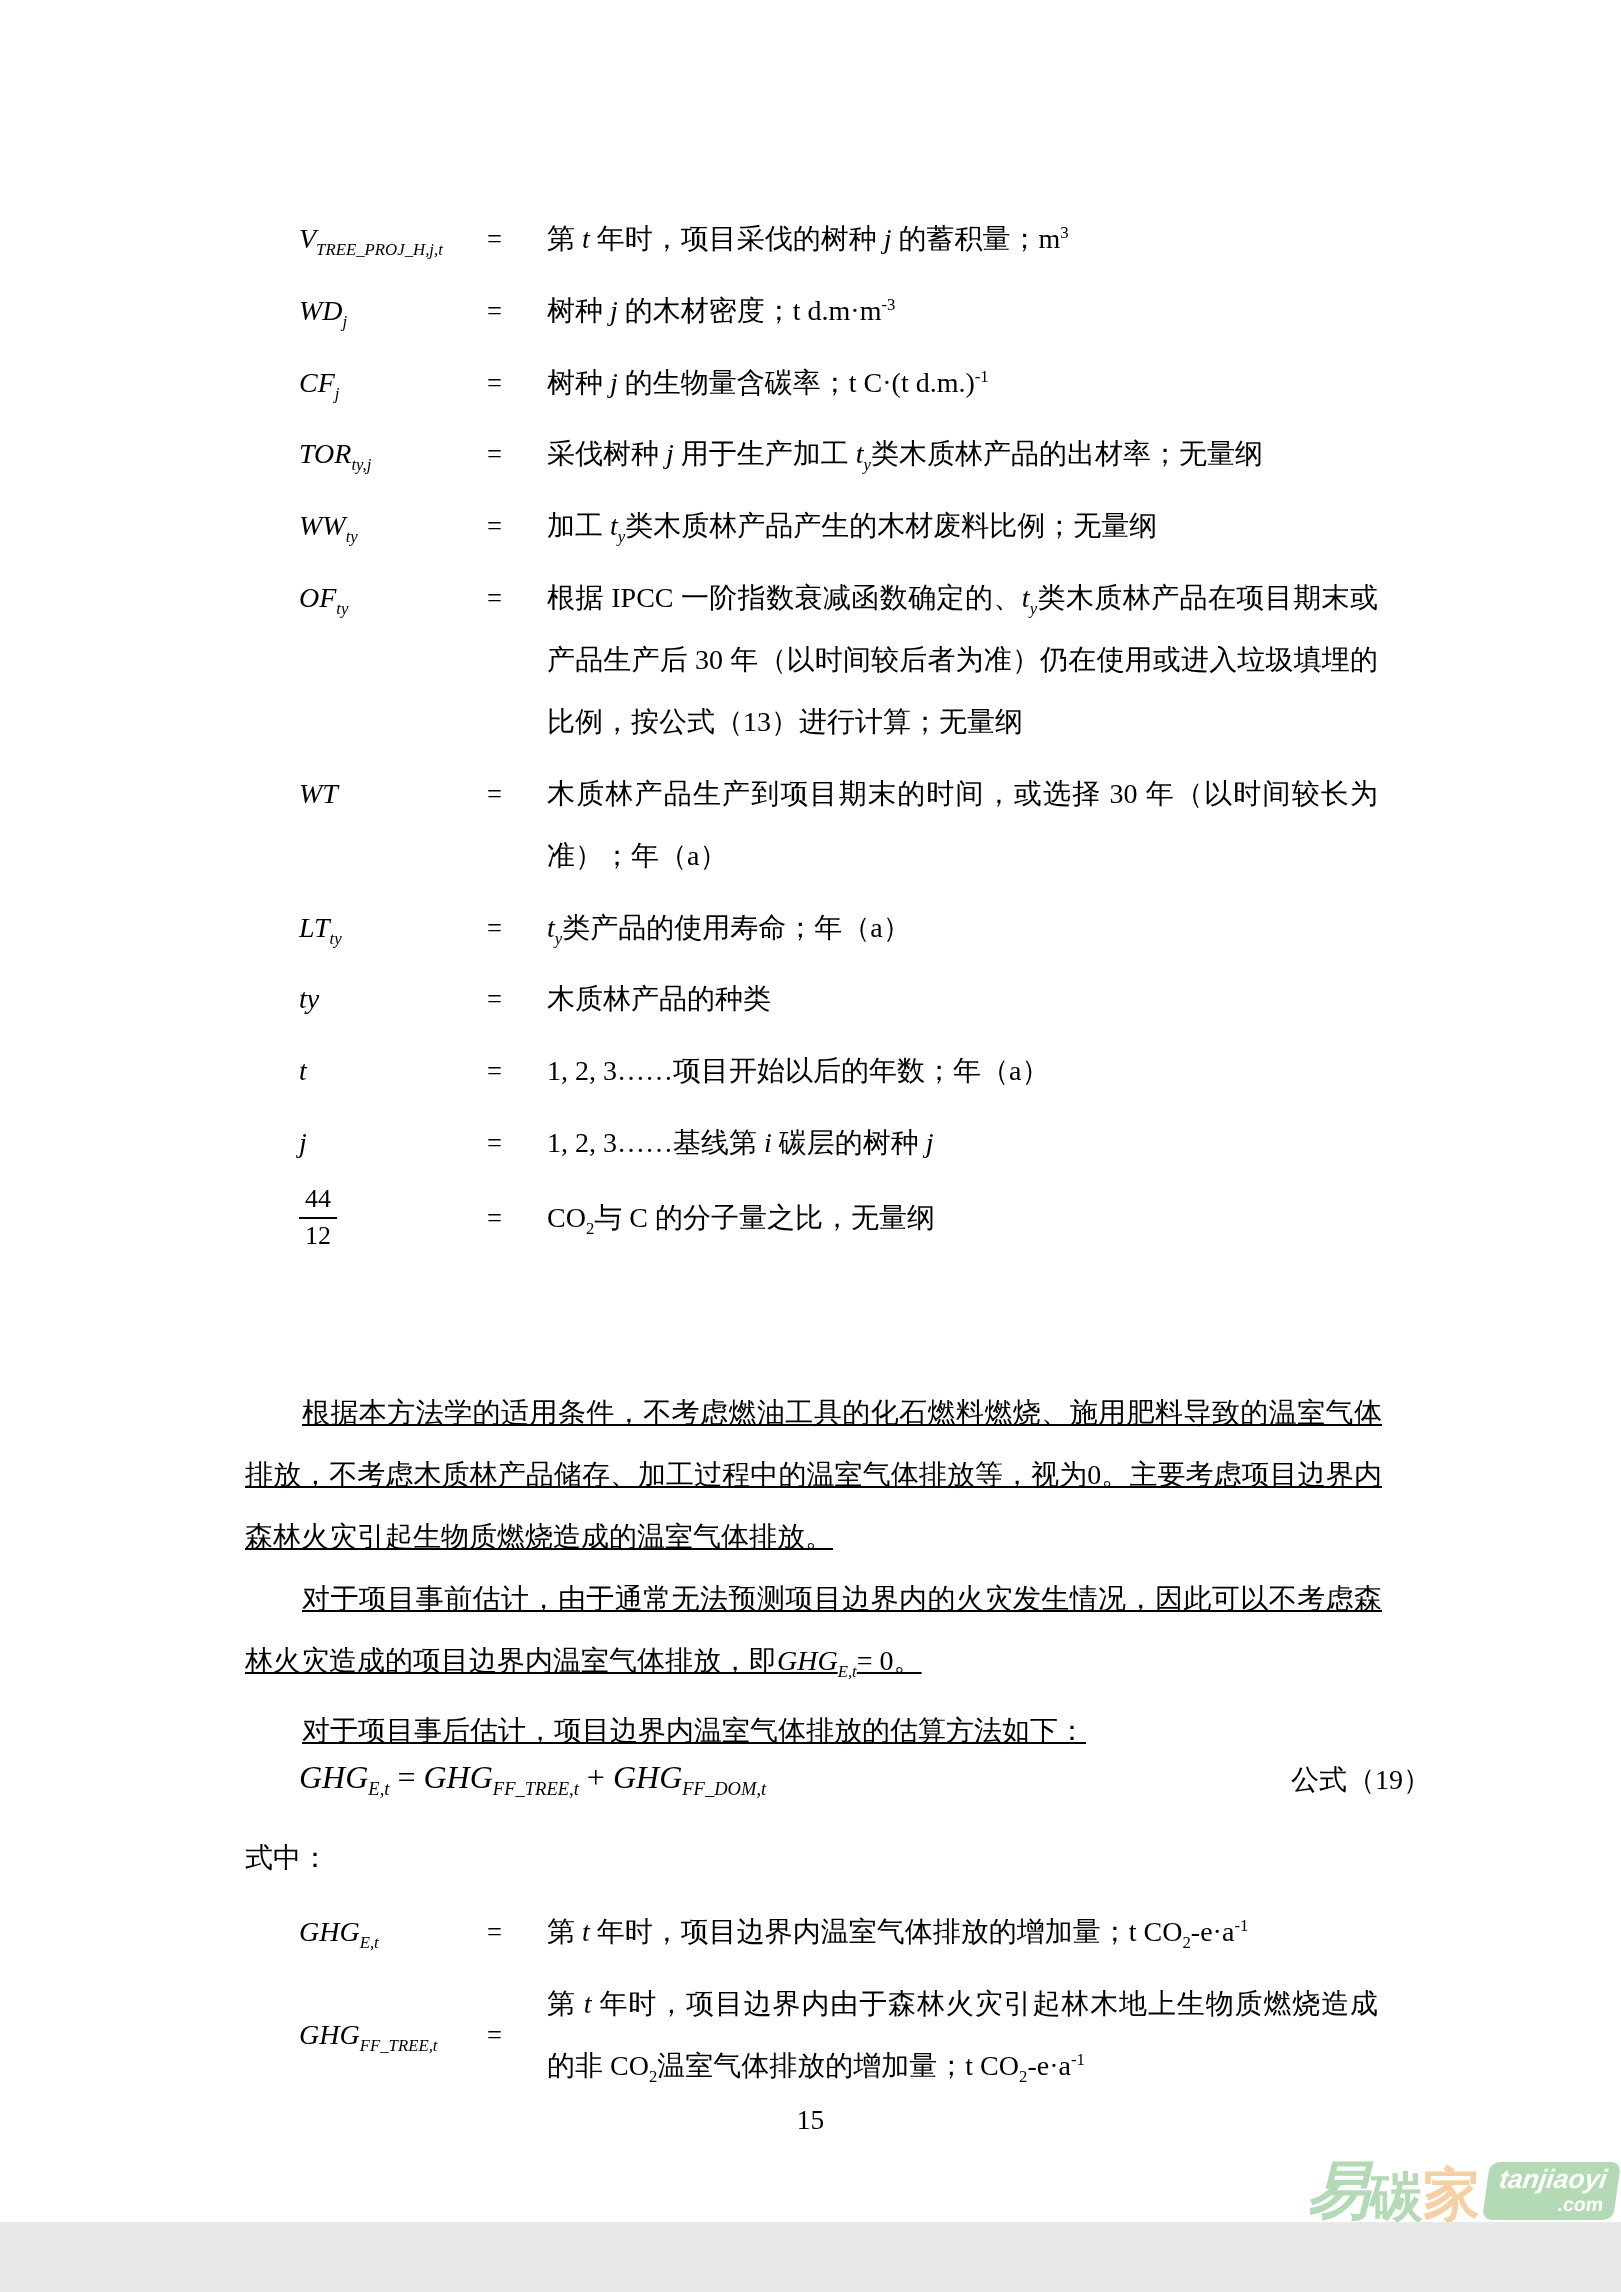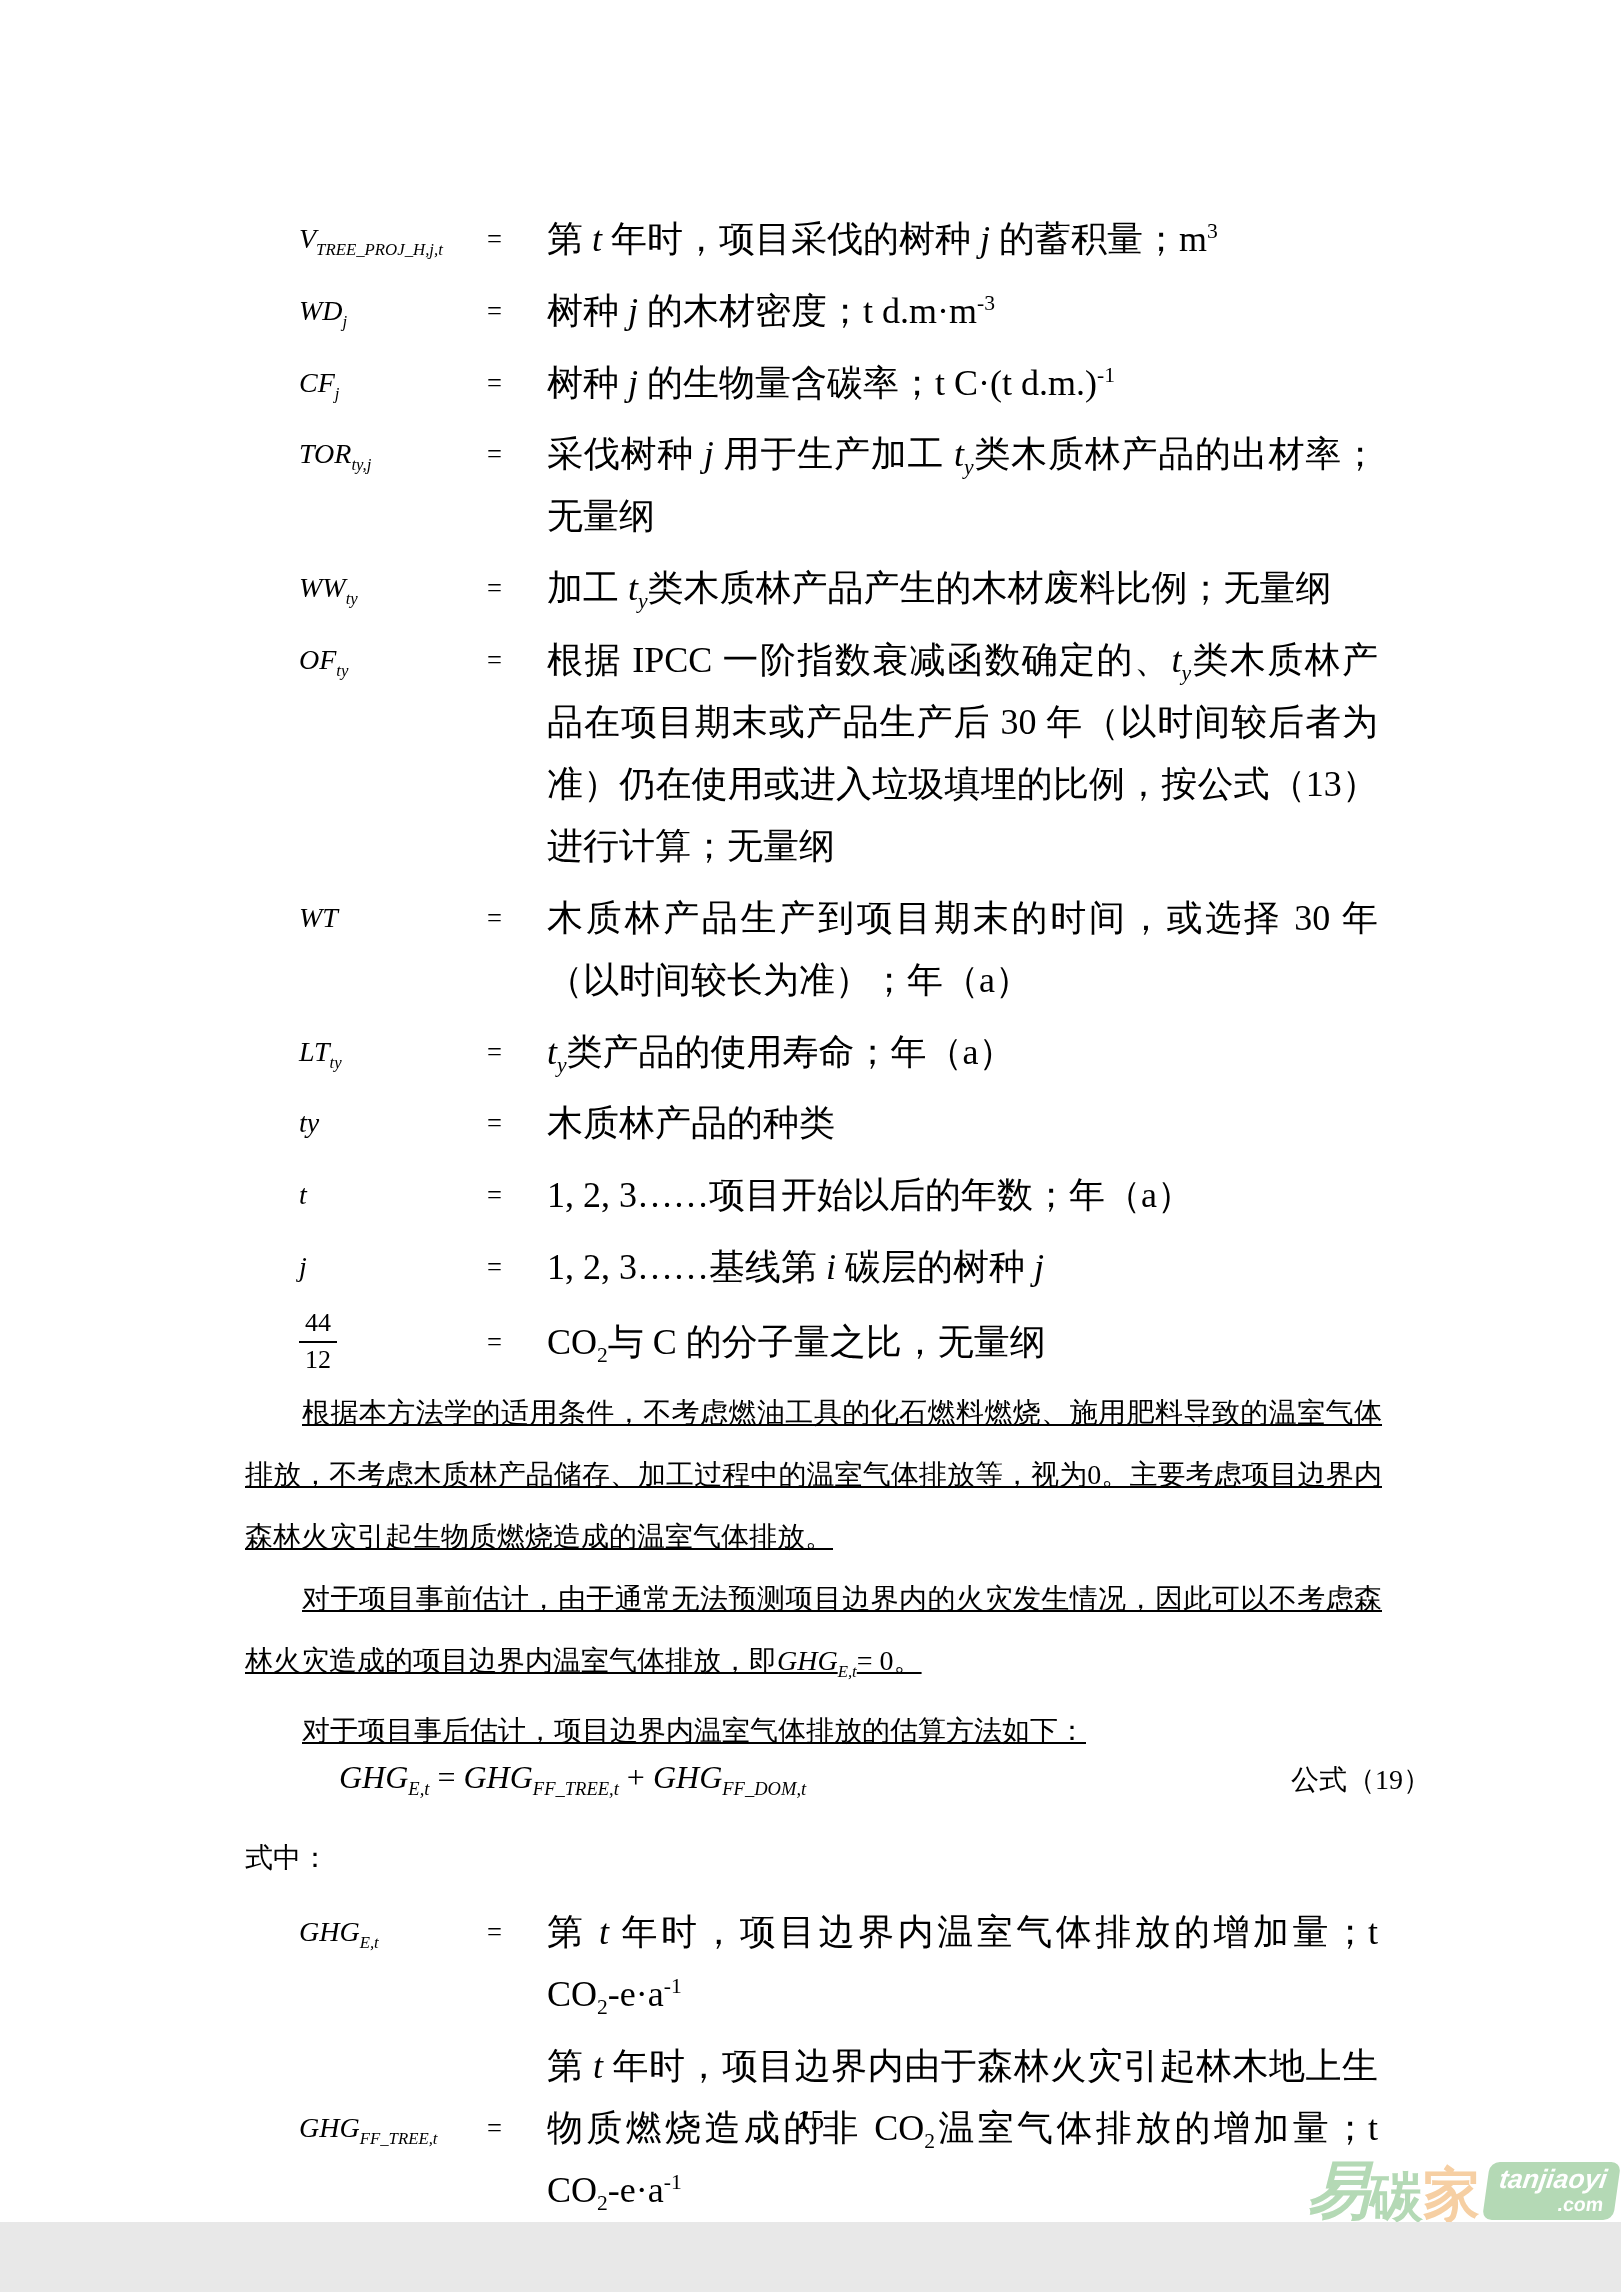--- a/index.html
+++ b/index.html
@@ -13,39 +13,39 @@
     overflow:hidden;
   }
   
   .defs { position:absolute; left:299px; right:243px; }
   .defs-top { top:208px; }
   .defs-bottom { top:1901px; }
   .drow { display:flex; align-items:flex-start; margin-bottom:9.8px; }
   .row-center { align-items:center; }
   .c-term { flex:0 0 188px; font-size:28px; line-height:62px; white-space:nowrap; }
   .c-eq   { flex:0 0 60px;  font-size:26.5px; line-height:62px; }
-  .c-desc { flex:1 1 auto;  font-size:36px; line-height:62px; text-align:justify; }
+  .c-desc { flex:1 1 auto;  font-size:28px; line-height:62px; text-align:justify; }
   sub, sup { font-size:0.6em; line-height:0; }
   .it { font-style:italic; }
   i { font-style:italic; }
   .frac { display:inline-block; text-align:center; font-size:26px; line-height:1.15; vertical-align:middle; }
   .frac-num { display:block; border-bottom:2px solid #000; padding:0 5.9px 2.9px; }
   .frac-den { display:block; padding-top:2.9px; }
   
   .heading {
     position:absolute; top:1290px; left:231px;
     font-size:40px; font-weight:700; letter-spacing:1px;
   }
   .para { position:absolute; left:245px; width:1137px; font-size:28px; line-height:62px; text-align:justify;text-decoration:underline; }
   .indent { text-indent:57px; }
   .p1 { top:1382px; }
   .p2 { top:1568px; }
   .p3 { top:1700px; }
   
-  .formula-row { position:absolute; top:1756px; left:299px; right:190px; display:flex; justify-content:space-between; align-items:flex-start;margin-left:40px; }
+  .formula-row { position:absolute; top:1756px; left:299px; right:190px; display:flex; justify-content:space-between; align-items:flex-start; }
   .formula-expr { font-size:32px; line-height:1.35; }
   .formula-expr sub { font-size:0.58em; }
   .formula-label { font-size:28px; padding-top:4.9px; }
   .intro { position:absolute; top:1839px; left:245px; font-size:28px; }
   
   .pagenum { position:absolute; top:2105px; left:0; width:100%; text-align:center; font-size:27.4px; }
   
   .watermark { position:absolute; right:3.9px; bottom:0px; display:flex; align-items:flex-end; }
   .wm-char { font-weight:700; line-height:0.95; }
   .wm-yi  { color:#b4d9b5; font-size:63px; font-style:italic; }

